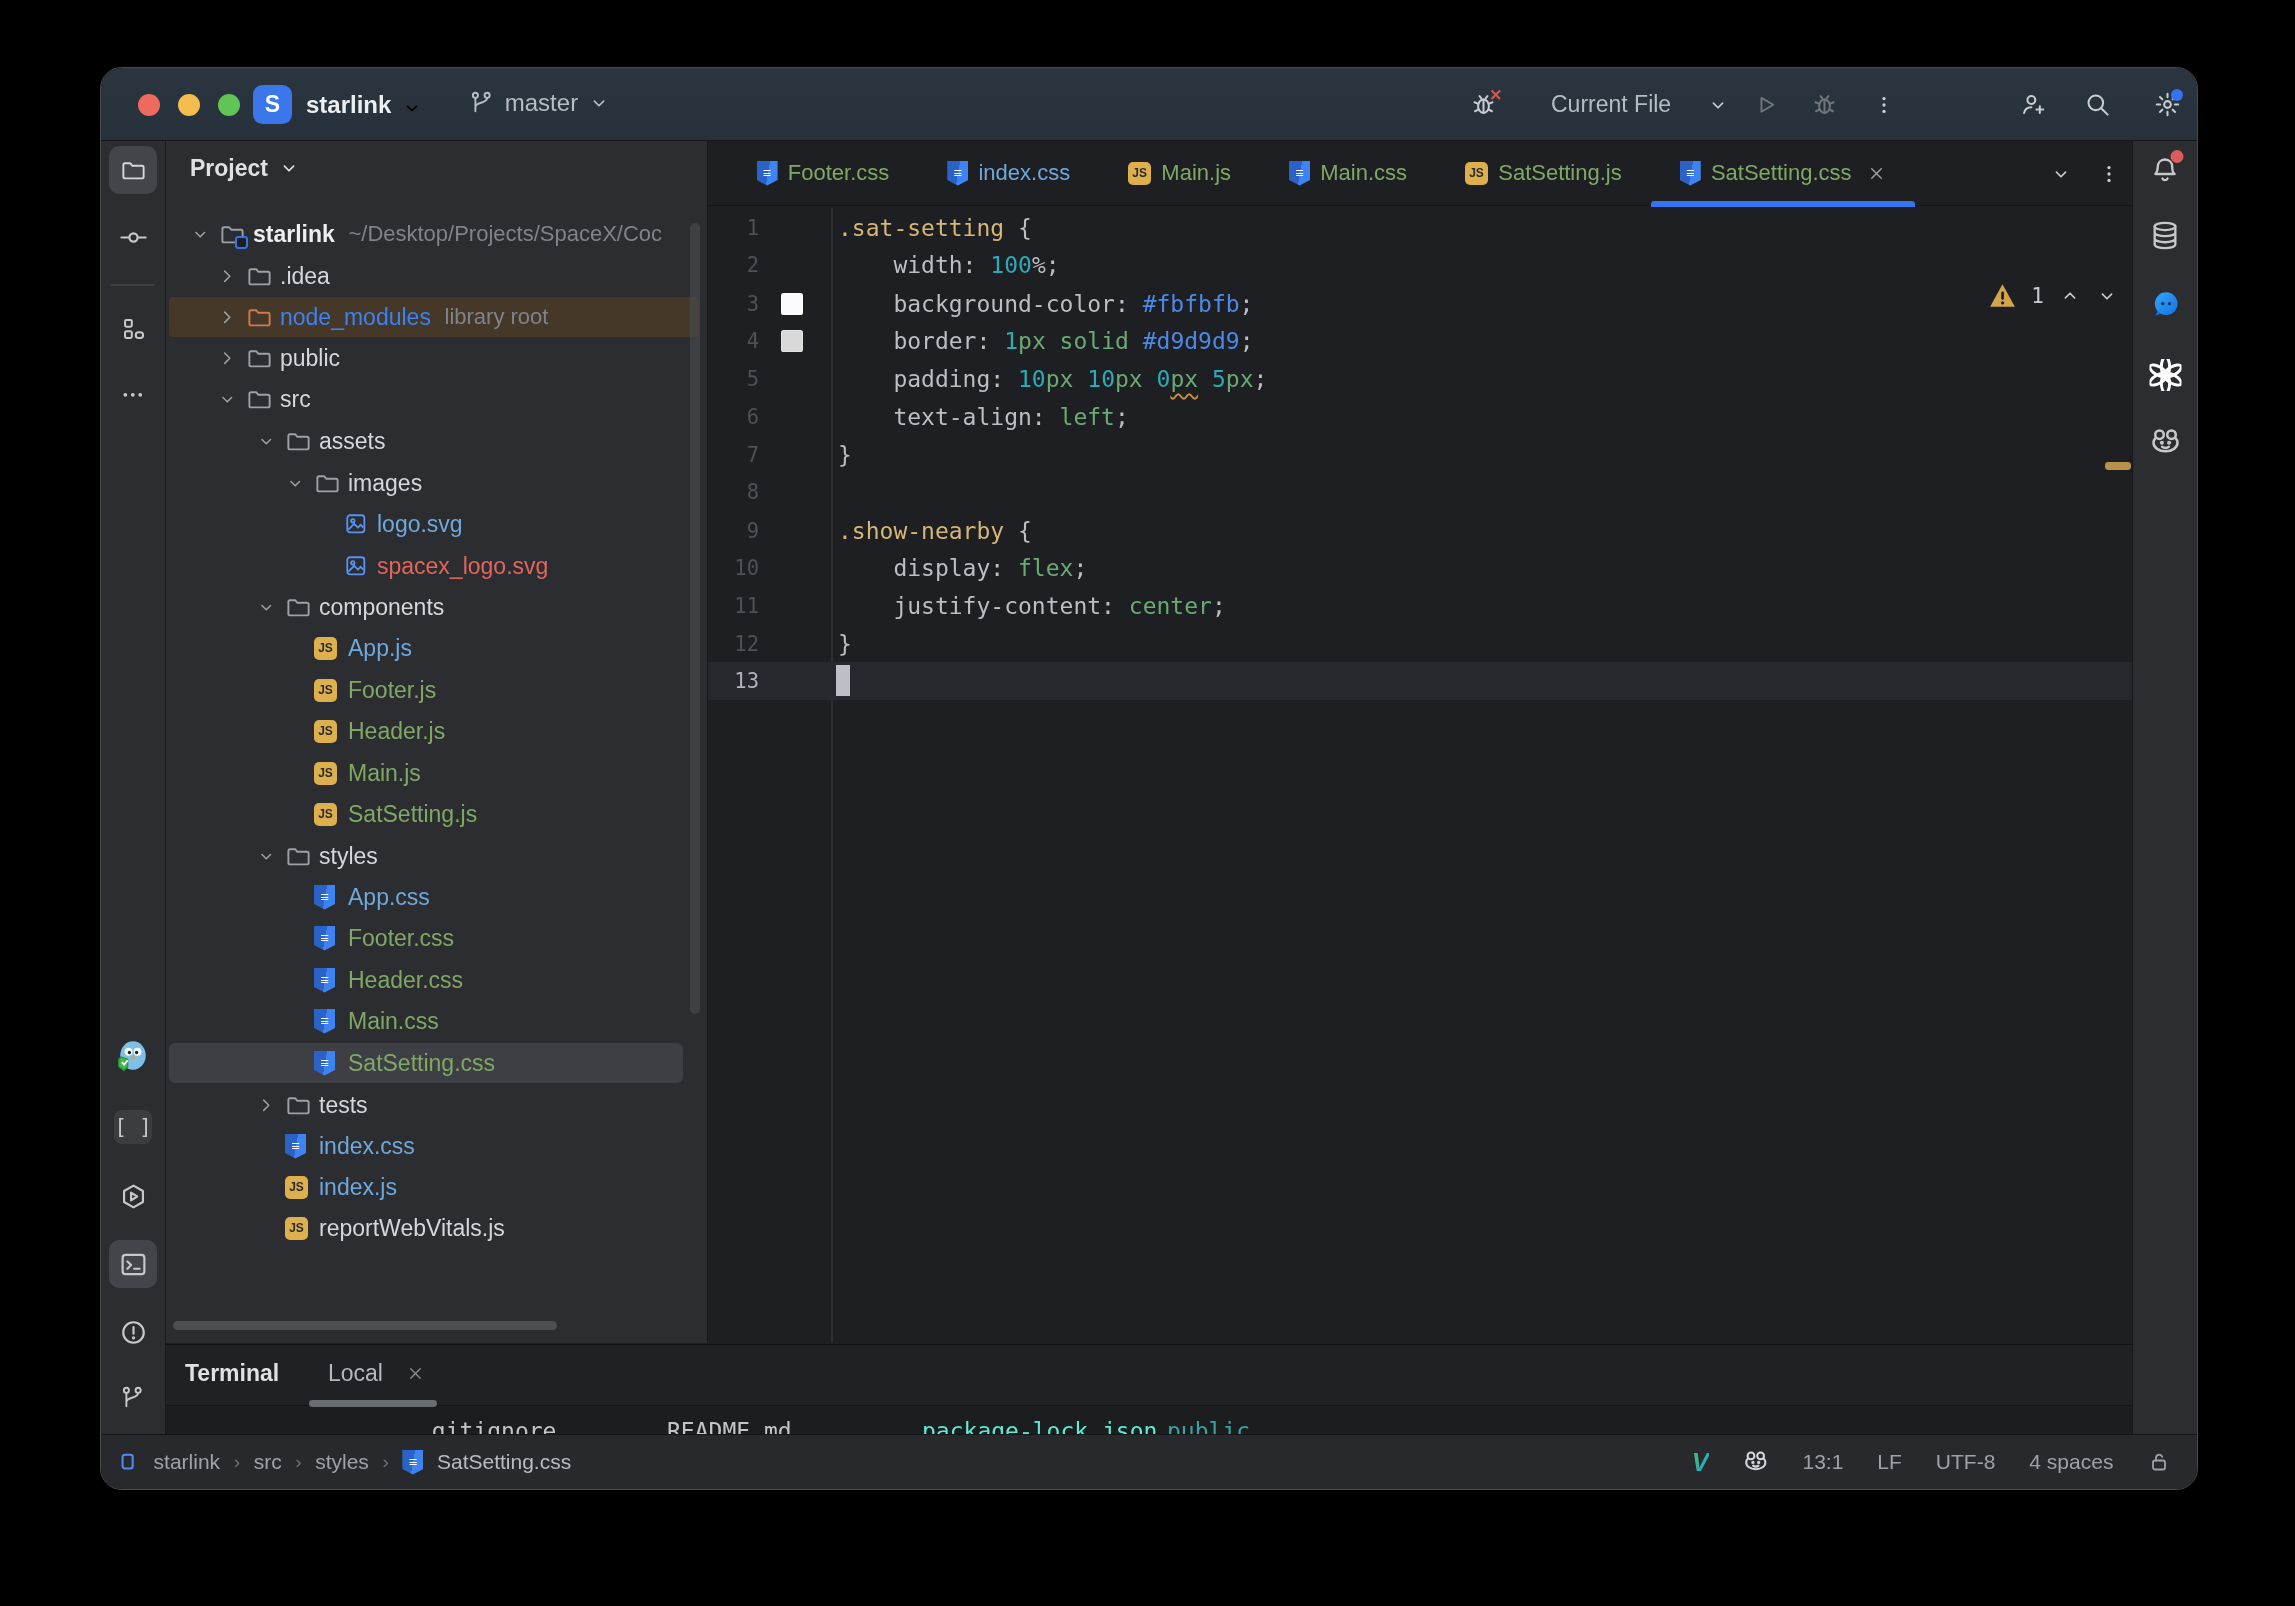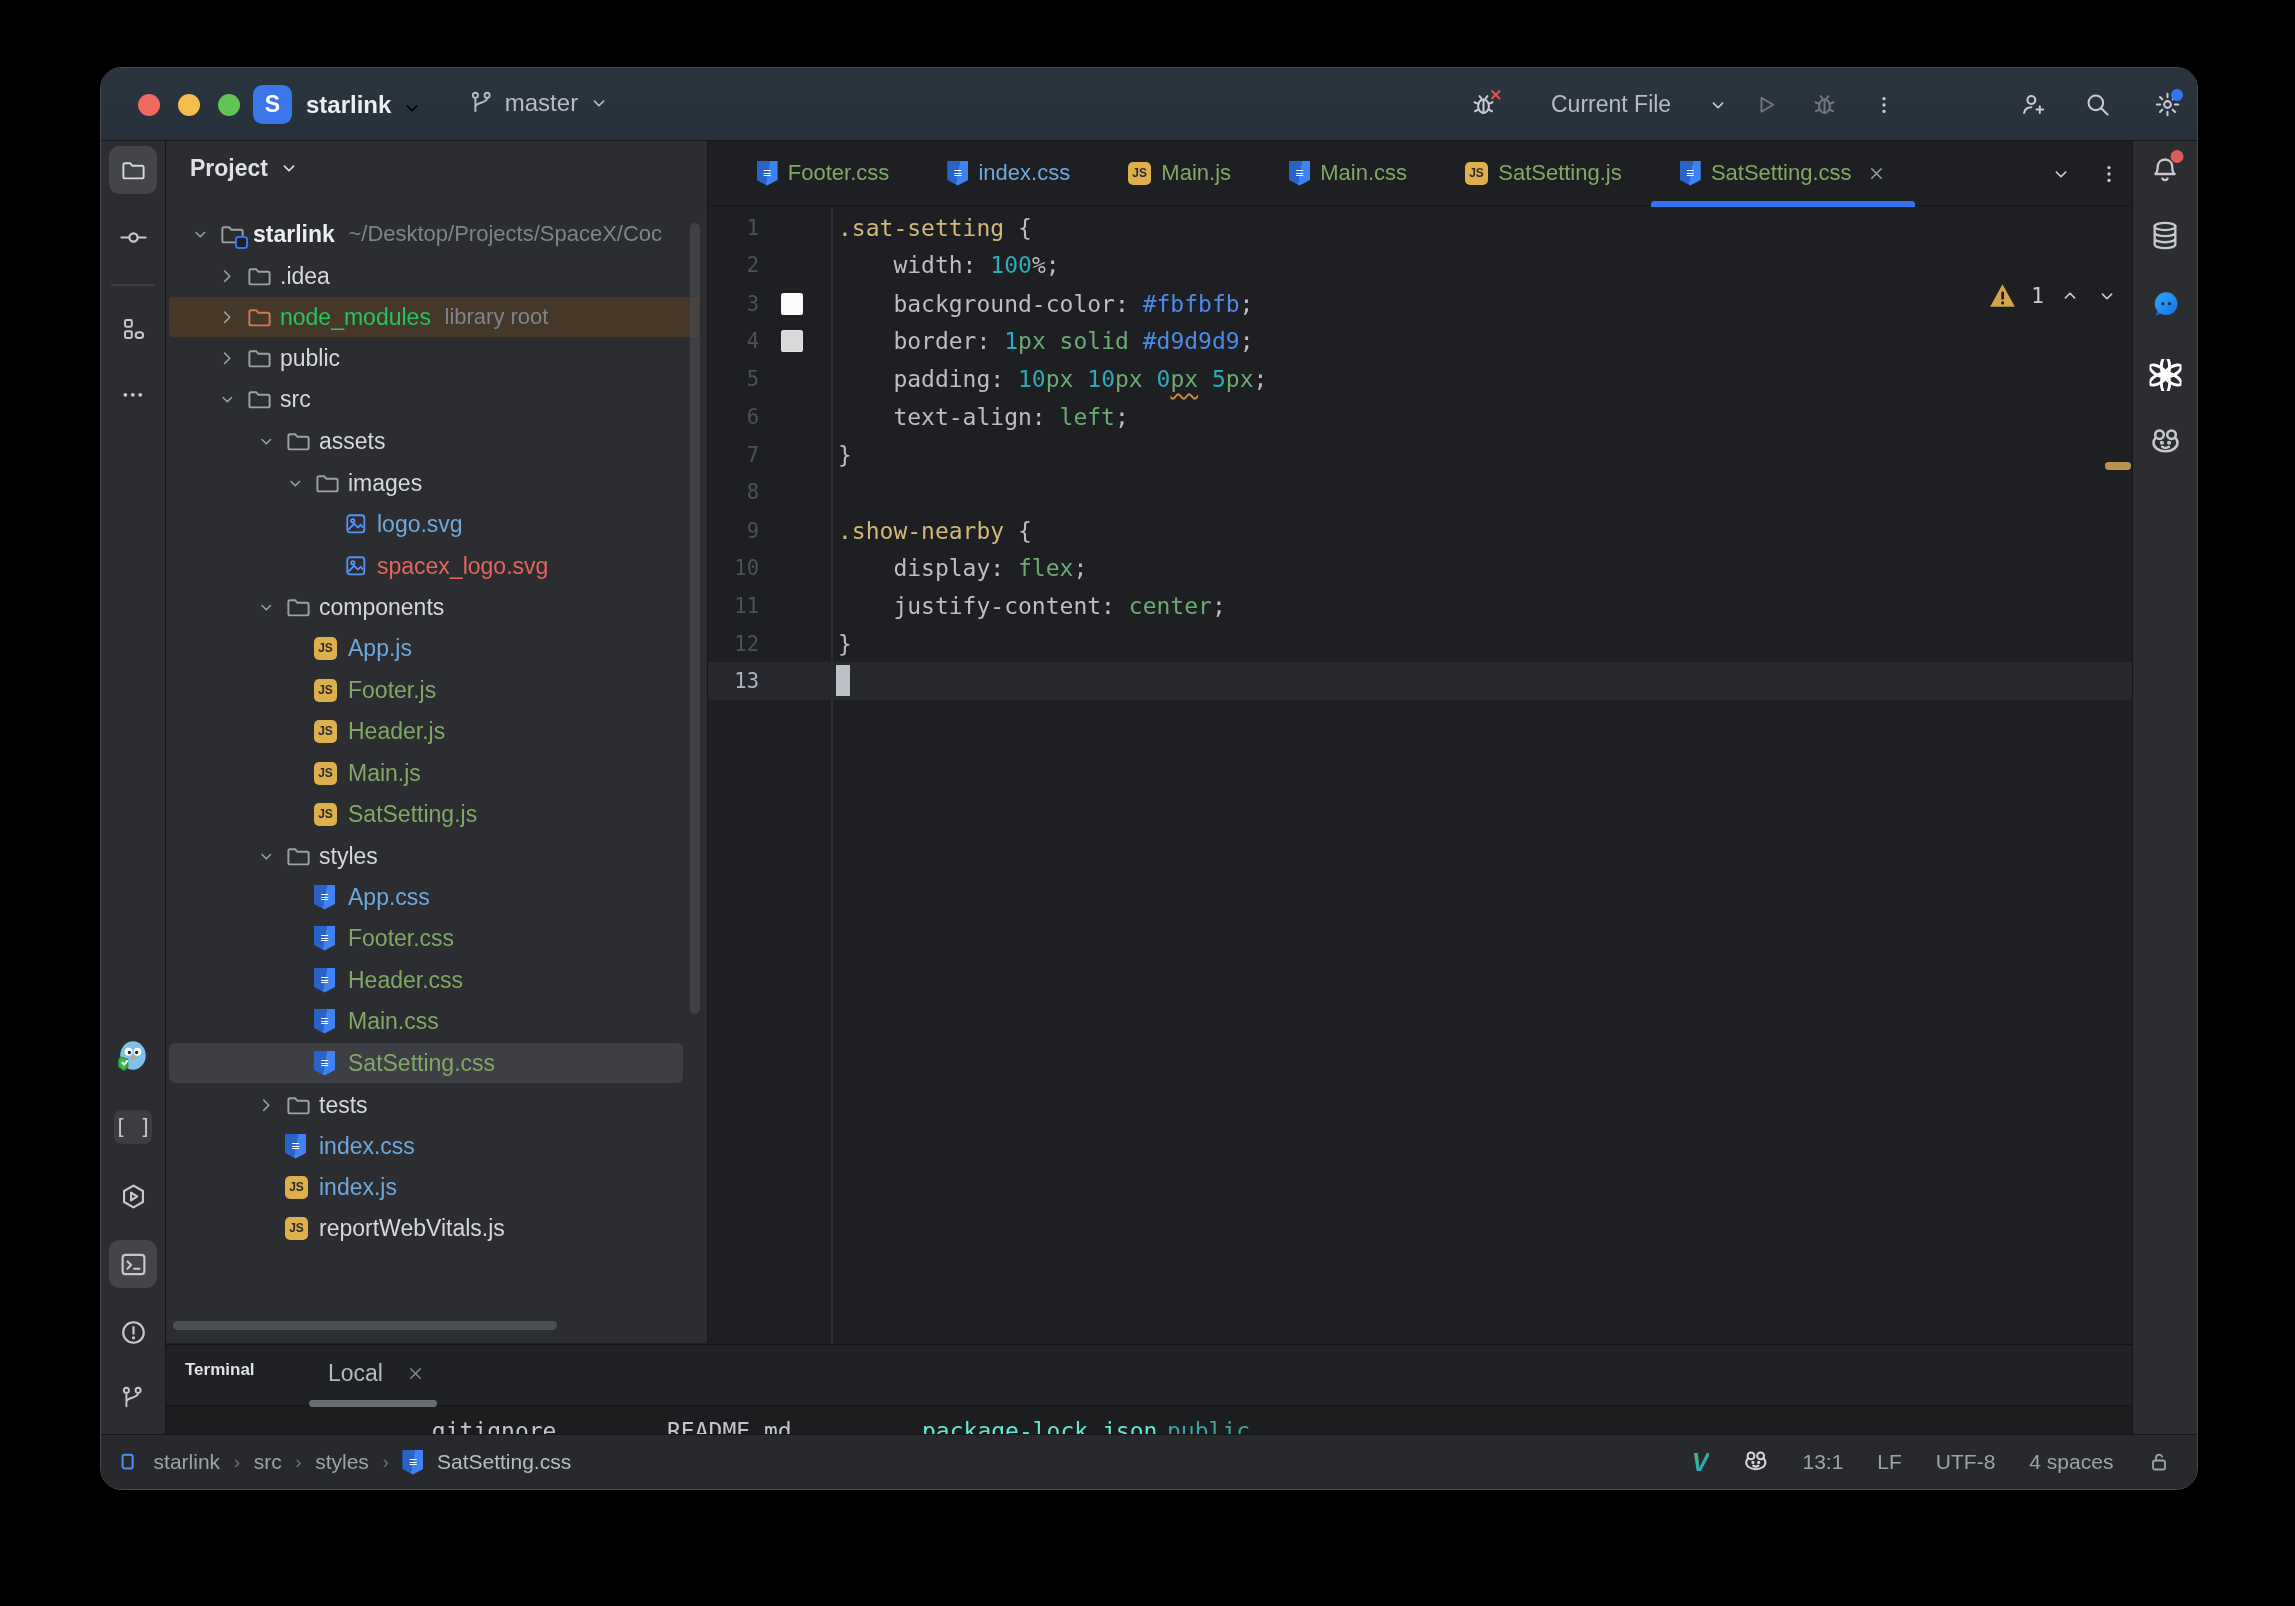--- a/index.html
+++ b/index.html
@@ -34,21 +34,21 @@
   #proj-header{position:absolute;left:24px;top:13.6px;display:flex;align-items:center;gap:10.2px;color:#dfe1e5;font-size:23px;font-weight:600;}
   #tree{position:absolute;left:0;top:72px;width:100%;}
   .trow{position:absolute;left:0;width:100%;height:42px;display:flex;align-items:center;font-size:23px;color:#d5d7dd;}
   .trow .bg{position:absolute;left:3.4px;right:24px;top:0.9px;bottom:0.9px;border-radius:6px;}
   .trow.selected .bg{background:#3d3f44;}
   .trow.library .bg{background:#453828;right:8.5px;border-radius:3.4px;}
   .chevslot{width:29px;display:flex;justify-content:flex-start;z-index:1;flex:0 0 29px;}
   .iconslot{width:34px;display:flex;align-items:center;z-index:1;flex:0 0 34px;}
   .tlabel{z-index:1;white-space:nowrap;}
   .tnote{z-index:1;color:#7f838a;margin-left:13.6px;white-space:nowrap;font-size:22px;}
-  .c-green{color:#80a865;} .c-blue{color:#6ea8dc;} .c-red{color:#e3655c;} .c-olive{color:#22c55e;}
+  .c-green{color:#80a865;} .c-blue{color:#6ea8dc;} .c-red{color:#e3655c;} .c-olive{color:#3b82f6;}
   .c-root{color:#eceef1;font-weight:700;}
   #tree-vscroll{position:absolute;left:524px;top:82px;width:10.2px;height:791px;border-radius:5.1px;background:#47494c;opacity:.7;}
   #tree-hscroll{position:absolute;left:6.8px;top:1180px;width:384px;height:9.4px;border-radius:5.1px;background:#55575a;opacity:.8;}
   
   #editorzone{position:absolute;left:607px;top:73px;width:1424px;height:1202px;background:#1e1f22;}
   #tabbar{position:absolute;left:0;top:0;width:100%;height:65px;border-bottom:1.7px solid #151617;display:flex;align-items:stretch;padding-left:19.6px;}
   .tab{position:relative;display:flex;align-items:center;gap:10.2px;padding:0 29px;font-size:22px;}
   .tab.active::after{content:"";position:absolute;left:0;right:0;bottom:-1.7px;height:6px;background:#3574f0;border-radius:3.4px 3.4px 0 0;}
   #tabbar-right{position:absolute;right:12px;top:0;height:65px;display:flex;align-items:center;gap:25.6px;color:#c9cbd0;}
   #codearea{position:absolute;left:0;top:67px;width:100%;bottom:0;}
@@ -65,21 +65,21 @@
   #cursor13{position:absolute;left:128px;top:3.4px;width:13.6px;height:31px;background:#bcc0c6;}
   #inspect-widget{position:absolute;right:13.6px;top:75px;display:flex;align-items:center;gap:15.3px;color:#c9cbd0;font-size:21px;}
   #stripe-dash{position:absolute;left:1397px;top:254px;width:25.6px;height:7.7px;border-radius:3.4px;background:#b8914a;}
   
   #rightbar{position:absolute;right:0;top:73px;width:65px;height:1293px;background:#2b2d30;border-left:1.7px solid #17181b;}
   .rb-ic{position:absolute;left:50%;transform:translateX(-50%);width:41px;height:41px;display:flex;align-items:center;justify-content:center;color:#c6c8cc;}
   #bell-dot{position:absolute;right:1.7px;top:0;width:13.6px;height:13.6px;border-radius:50%;background:#db5c5c;}
   
   #terminal{position:absolute;left:65px;top:1276px;width:1966px;height:164px;background:#1b1d1f;border-top:1.7px solid #111214;}
   #term-header{position:absolute;left:0;top:0;width:100%;height:61px;background:#1f2124;border-bottom:1.7px solid #141517;}
-  #term-title{position:absolute;left:19px;top:15.3px;font-size:17px;font-weight:700;color:#dfe1e5;}
+  #term-title{position:absolute;left:19px;top:15.3px;font-size:23px;font-weight:700;color:#dfe1e5;}
   #term-tab{position:absolute;left:162px;top:15.3px;font-size:23px;color:#b4b8bf;}
   #term-tab-close{position:absolute;left:240px;top:19px;color:#85888d;}
   #term-tab-underline{position:absolute;left:143px;top:55px;width:128px;height:6.8px;border-radius:3.4px;background:#696c70;}
   .term-line{position:absolute;height:38px;line-height:38px;font-family:"DejaVu Sans Mono",monospace;font-size:23px;}
   .term-tok{position:absolute;top:0;white-space:pre;}
   #term-selection{position:absolute;left:393px;top:106px;width:1558px;height:39px;background:#26549c;}
   #term-cursor{position:absolute;left:375px;top:106px;width:18px;height:39px;border:2.6px solid #e8e9ea;background:#26549c;}
   #term-vscroll{position:absolute;right:6.8px;top:94px;width:8.5px;height:51px;border-radius:4.3px;background:#3a3c3e;}
   
   #statusbar{position:absolute;left:0;top:1366px;width:100%;height:55px;background:#28292c;border-top:1.7px solid #151617;

